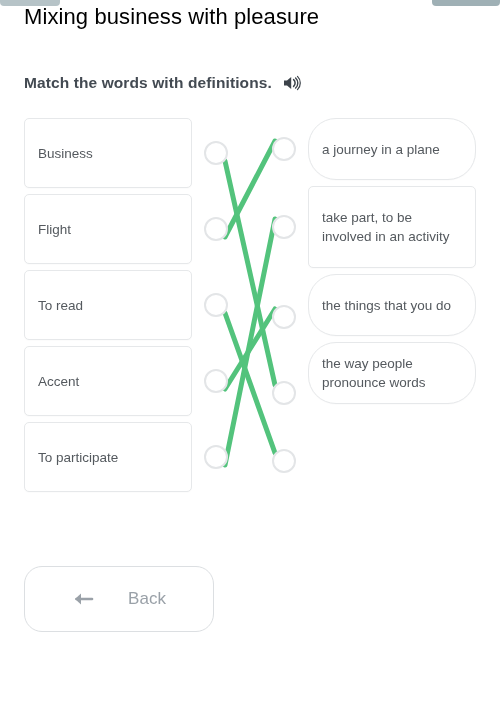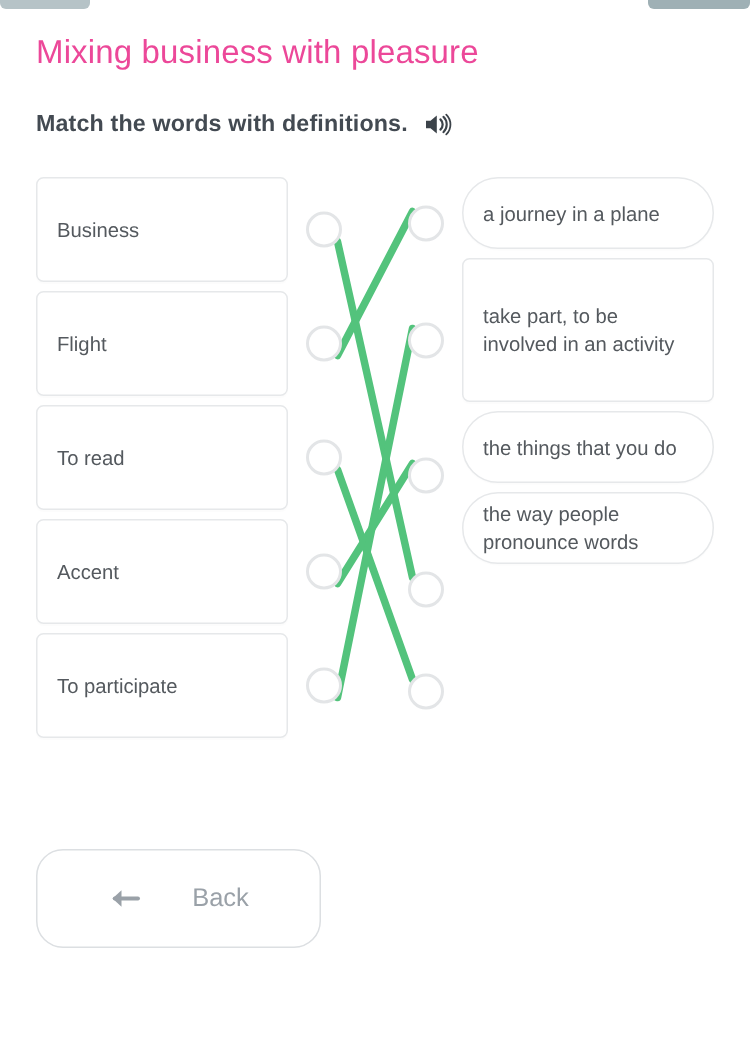--- a/index.html
+++ b/index.html
@@ -12,22 +12,22 @@
   #app { position: relative; width: 500px; height: 703px; background: #fff; }
 
   
   .top-chrome { position:absolute; top:0; left:0; width:500px; height:6px; background:#ffffff; }
   .chrome-tab { position:absolute; top:0; height:6px; background:#9fb0b5; border-radius:0 0 4px 4px; }
   .chrome-tab.t1 { left:0px; width:60px; background:#b6c3c7; }
   .chrome-tab.t2 { left:432px; width:68px; background:#9fb0b5; }
 
   
   .page-title {
-    position:absolute; left:24px; top:20px;
-    font-size:22px; font-weight:400; color:#ec4899;
+    position:absolute; left:24px; top:2px;
+    font-size:22px; font-weight:400; color:#000000;
     letter-spacing:0.1px; line-height:30px;
   }
   .instruction-row {
     position:absolute; left:24px; top:73px;
     display:flex; align-items:center; gap:10px;text-align:right;
   }
   .instruction-text {
     font-size:15.5px; font-weight:700; color:#434a52;
     letter-spacing:0.1px;
   }
@@ -46,22 +46,22 @@
     display:flex; align-items:center;
     padding:0 13px;
     color:#54595e;
     font-size:13.5px;
     line-height:19px;
     box-shadow:0 1px 1px rgba(0,0,0,0.015);
   }
   .col-left .card  { height:70px; margin-bottom:6px; }
 
   .col-right .card { margin-bottom:6px; }
-  .col-right .card.h2 { height:48px;border-radius:28px; }
-  .col-right .card.h3 { height:96px;justify-content:flex-end; }
+  .col-right .card.h2 { height:62px;border-radius:28px; }
+  .col-right .card.h3 { height:82px;justify-content:flex-end; }
 
   
   .connectors { position:absolute; left:0; top:0; width:500px; height:370px; }
   .link-line { stroke-linecap:round; fill:none; }
   .node-circle { fill:#ffffff; stroke:#e3e5e7; stroke-width:2; }
 
   
   .footer { position:absolute; left:0; top:566px; width:500px; height:72px; }
   .btn {
     position:absolute; top:0; height:66px;

